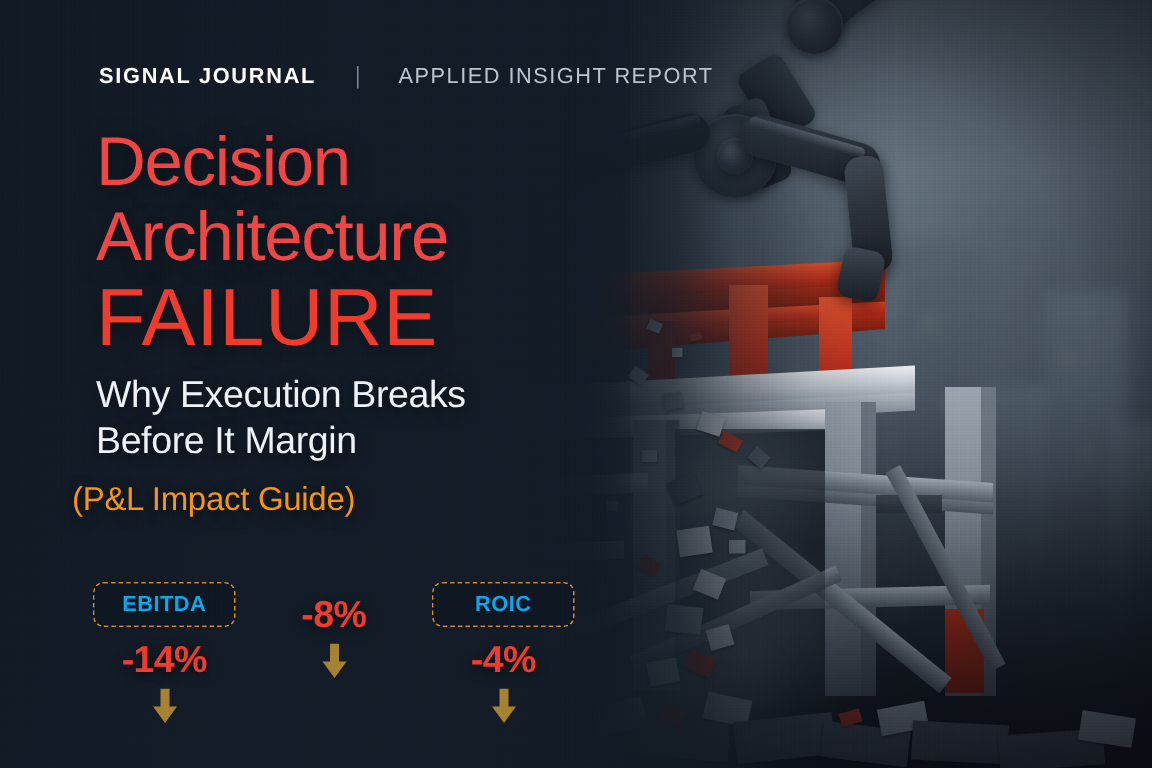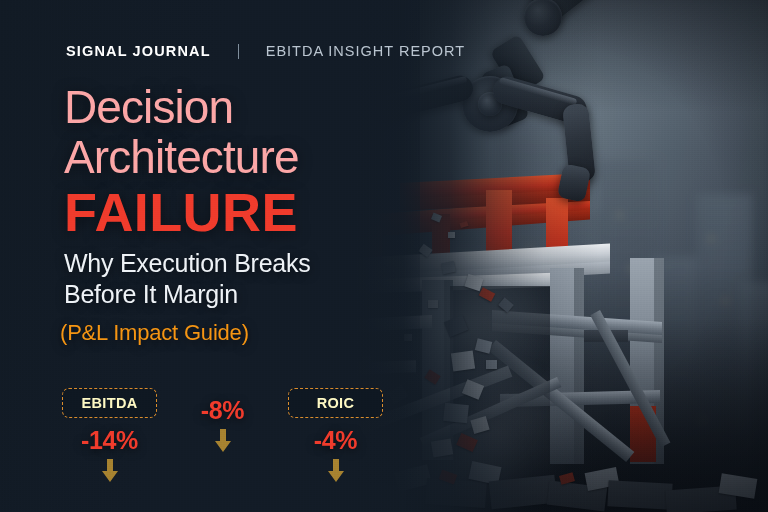--- a/index.html
+++ b/index.html
@@ -137,56 +137,56 @@
     font-size:14.5px; font-weight:bold; letter-spacing:1.15px; color:#ffffff;
   }
   .kicker-div { width:1px; height:15px; background:#7e8d9b; }
   .kicker-sub {
     font-size:14.5px; font-weight:normal; letter-spacing:1.0px; color:#b9c4cf;
   }
 
   .title { position:absolute; left:64px; top:82px; }
   .t-line {
     font-size:46px; font-weight:normal; line-height:50px;
-    color:#fca5a5; letter-spacing:-.9px;
+    color:#ef4444; letter-spacing:-.9px;
     text-shadow:0 2px 14px rgba(0,0,0,.55);
   }
   .t-fail {
-    font-size:54px; font-weight:bold; line-height:56px;
+    font-size:54px; font-weight:normal; line-height:56px;
     color:#f03a2b; letter-spacing:.4px; margin-top:2px;
     text-shadow:0 2px 14px rgba(0,0,0,.5);
   }
 
   .subtitle { position:absolute; left:64px; top:248px; }
   .s-line {
     font-size:25px; font-weight:normal; line-height:31px; color:#eef2f6;
     letter-spacing:-.25px;
     text-shadow:0 2px 10px rgba(0,0,0,.55);
   }
   .tagline {
-    position:absolute; left:60px; top:320px;
+    position:absolute; left:48px; top:320px;
     font-size:22px; color:#f59312; letter-spacing:-.2px;
     text-shadow:0 2px 10px rgba(0,0,0,.5);
   }
 
   
   .metrics {
     position:absolute; left:62px; top:388px;
     display:flex; gap:18px;
   }
   .metric { width:95px; display:flex; flex-direction:column; align-items:center; }
   .metric-badge {
     width:95px; height:30px;
     border:1.6px dashed #d98a2b;
     border-radius:7px;
     background:rgba(13,22,32,.72);
     display:flex; align-items:center; justify-content:center;
   }
   .metric-label {
-    font-size:14.5px; font-weight:bold; color:#fef9c3; letter-spacing:.35px;
+    font-size:14.5px; font-weight:bold; color:#0ea5e9; letter-spacing:.35px;
   }
   .metric-value {
     margin-top:8px;
     font-size:25px; font-weight:bold; color:#f03a2b; letter-spacing:-.4px;
     text-shadow:0 2px 8px rgba(0,0,0,.55);
   }
   .metric-arrow { margin-top:4px; width:22px; height:24px; }
 
   .grain {
     position:absolute; inset:0; pointer-events:none; opacity:.055;
@@ -346,21 +346,21 @@
 
     <div class="photo-vig"></div>
     <div class="photo-fade"></div>
   </div>
 
   <div class="panel"></div>
 
   <div class="kicker">
     <span class="kicker-brand">SIGNAL JOURNAL</span>
     <span class="kicker-div"></span>
-    <span class="kicker-sub">EBITDA INSIGHT REPORT</span>
+    <span class="kicker-sub">APPLIED INSIGHT REPORT</span>
   </div>
 
   <div class="title">
     <div class="t-line">Decision</div>
     <div class="t-line">Architecture</div>
     <div class="t-fail">FAILURE</div>
   </div>
 
   <div class="subtitle">
     <div class="s-line">Why Execution Breaks</div>

